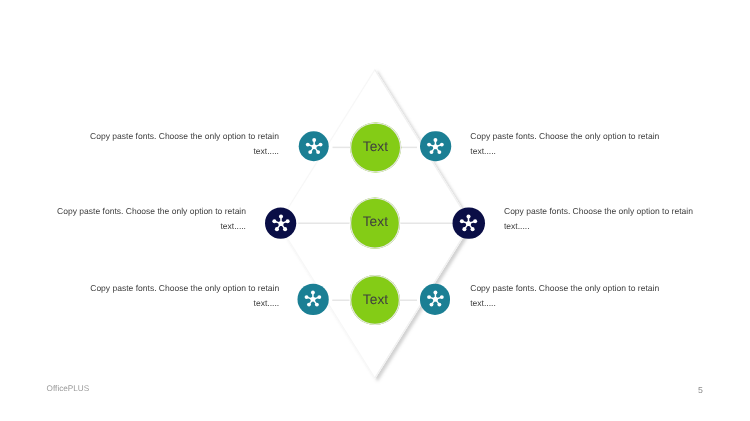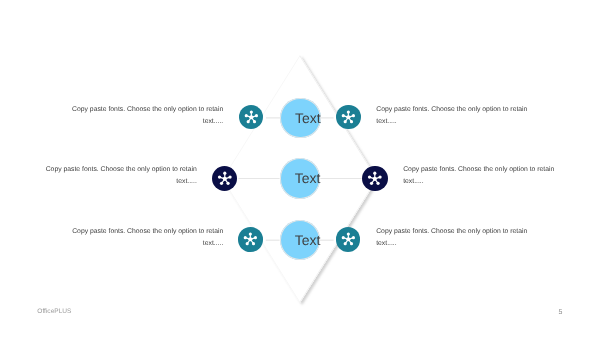--- a/index.html
+++ b/index.html
@@ -7,24 +7,24 @@
   body{width:600px;height:337px;background:#ffffff;
        font-family:"Liberation Sans",sans-serif;overflow:hidden;
        -webkit-font-smoothing:antialiased;text-rendering:geometricPrecision;}
 
   .slide{position:relative;width:600px;height:337px;background:#fff;overflow:hidden;}
   .bg-layer{position:absolute;left:0;top:0;width:600px;height:337px;pointer-events:none;}
 
   .node{position:absolute;border-radius:50%;}
   .node svg{display:block;width:100%;height:100%;}
 
-  .text-circle{position:absolute;border-radius:50%;background:#7dd3fc;
+  .text-circle{position:absolute;border-radius:50%;background:#84cc16;
     box-shadow:inset 0 0 0 1px #e6e6e6;
-    display:flex;align-items:center;justify-content:flex-end;color:#3f3f3f;
-    font-size:14px;}
+    display:flex;align-items:center;justify-content:center;color:#3f3f3f;
+    font-size:11px;}
 
   .para{position:absolute;font-size:6.82px;line-height:11.5px;color:#3d3d3d;width:152px;}
   .para.r{text-align:right;}
   .para.l{text-align:left;}
 
   .footer-logo{position:absolute;font-size:6.55px;color:#9b9b9b;letter-spacing:0;
     left:37.3px;top:308.0px;}
   .page-num{position:absolute;font-size:7px;color:#8d8d8d;left:558.4px;top:309.3px;}
 
   

